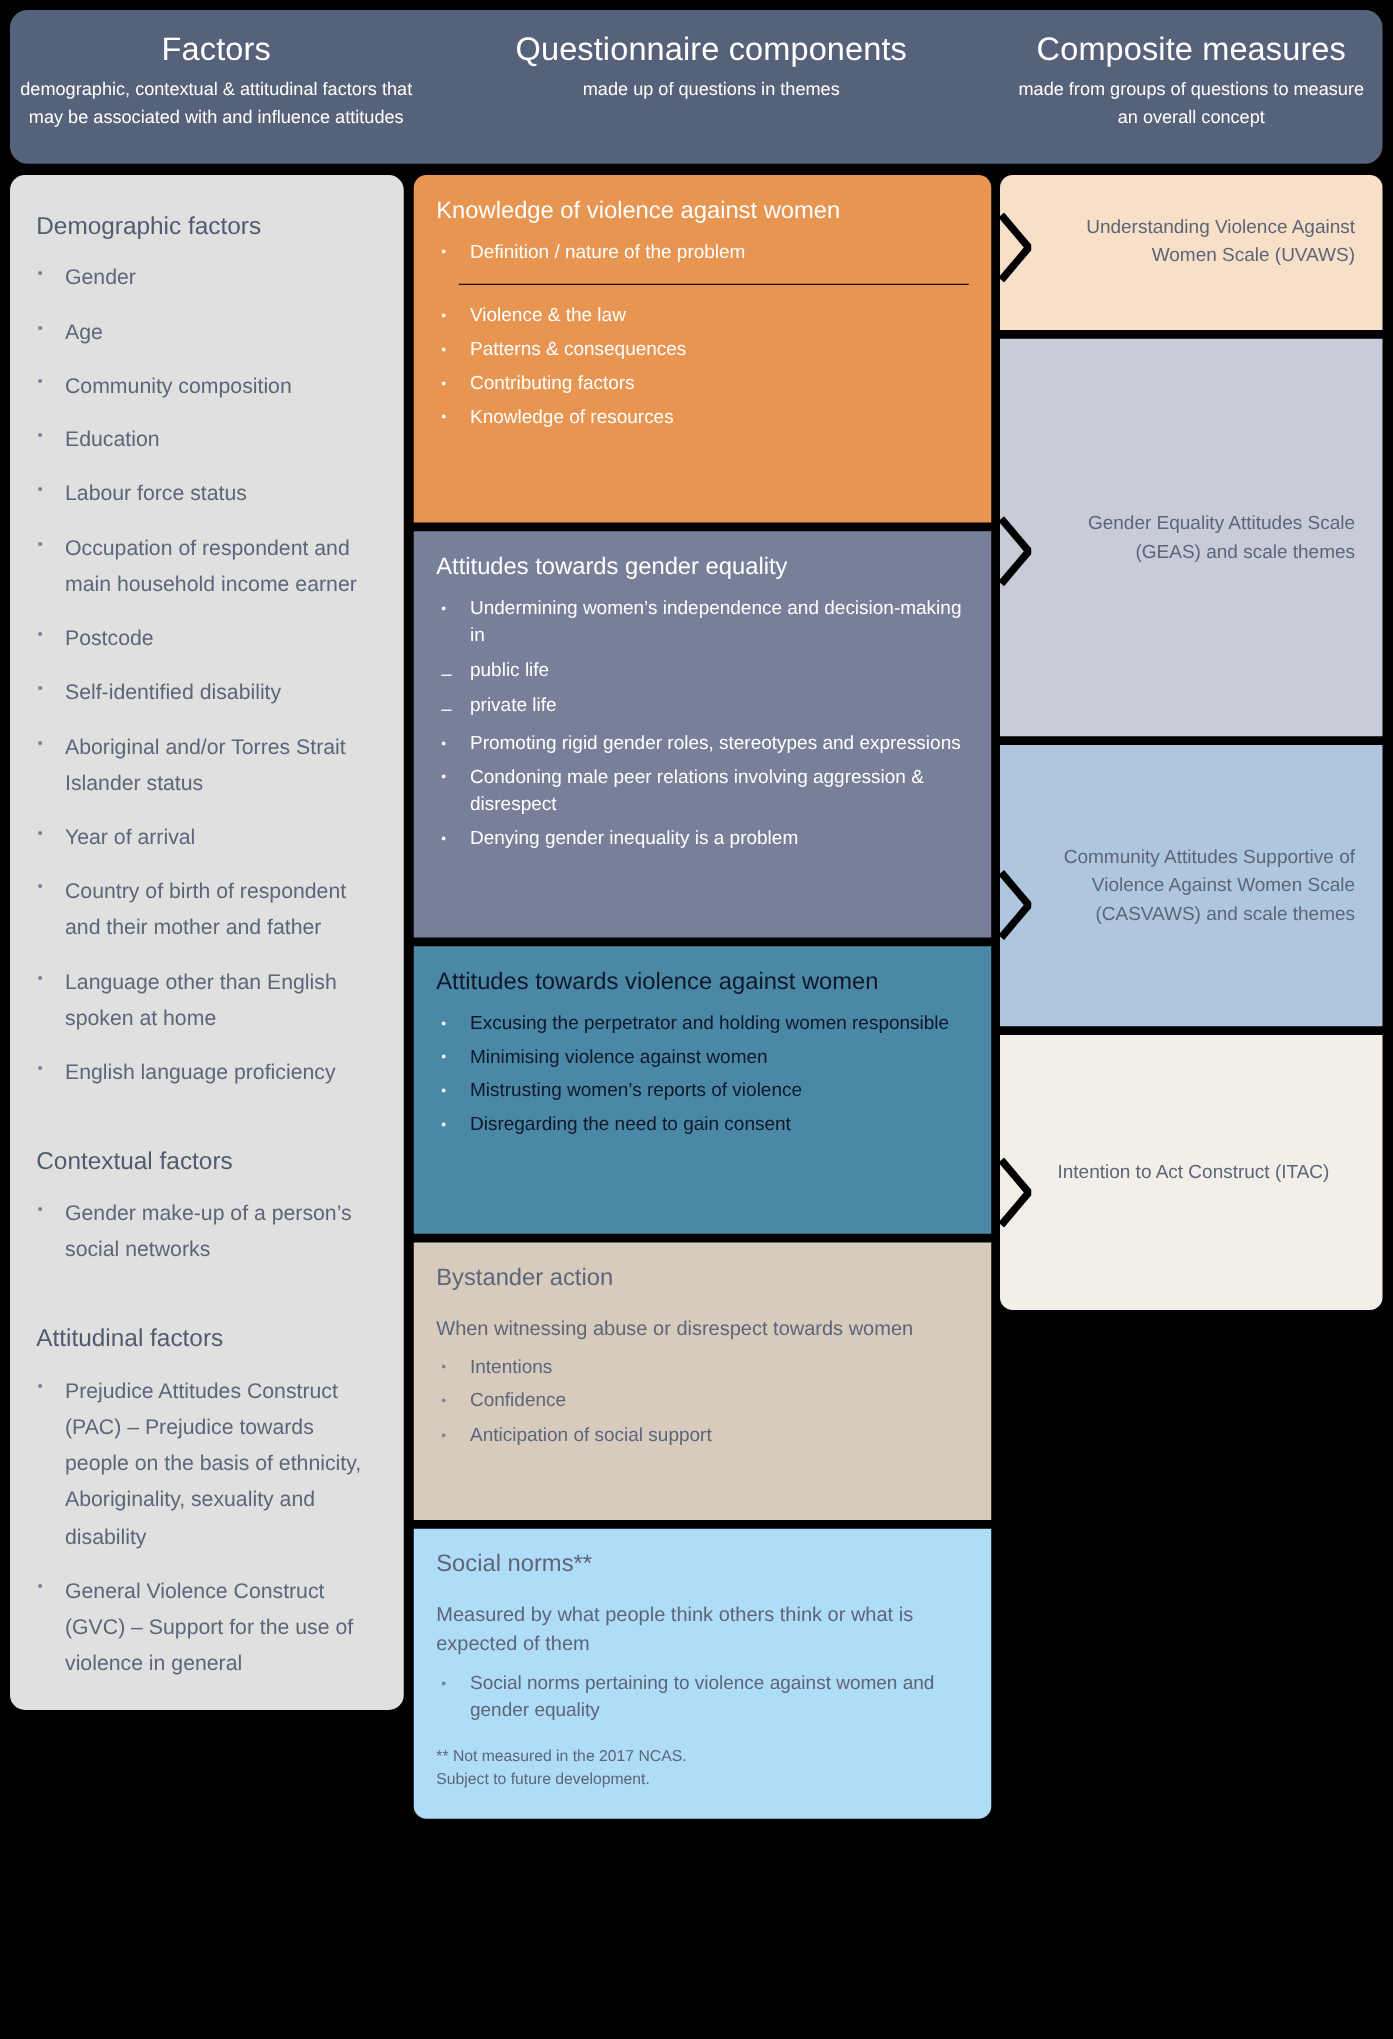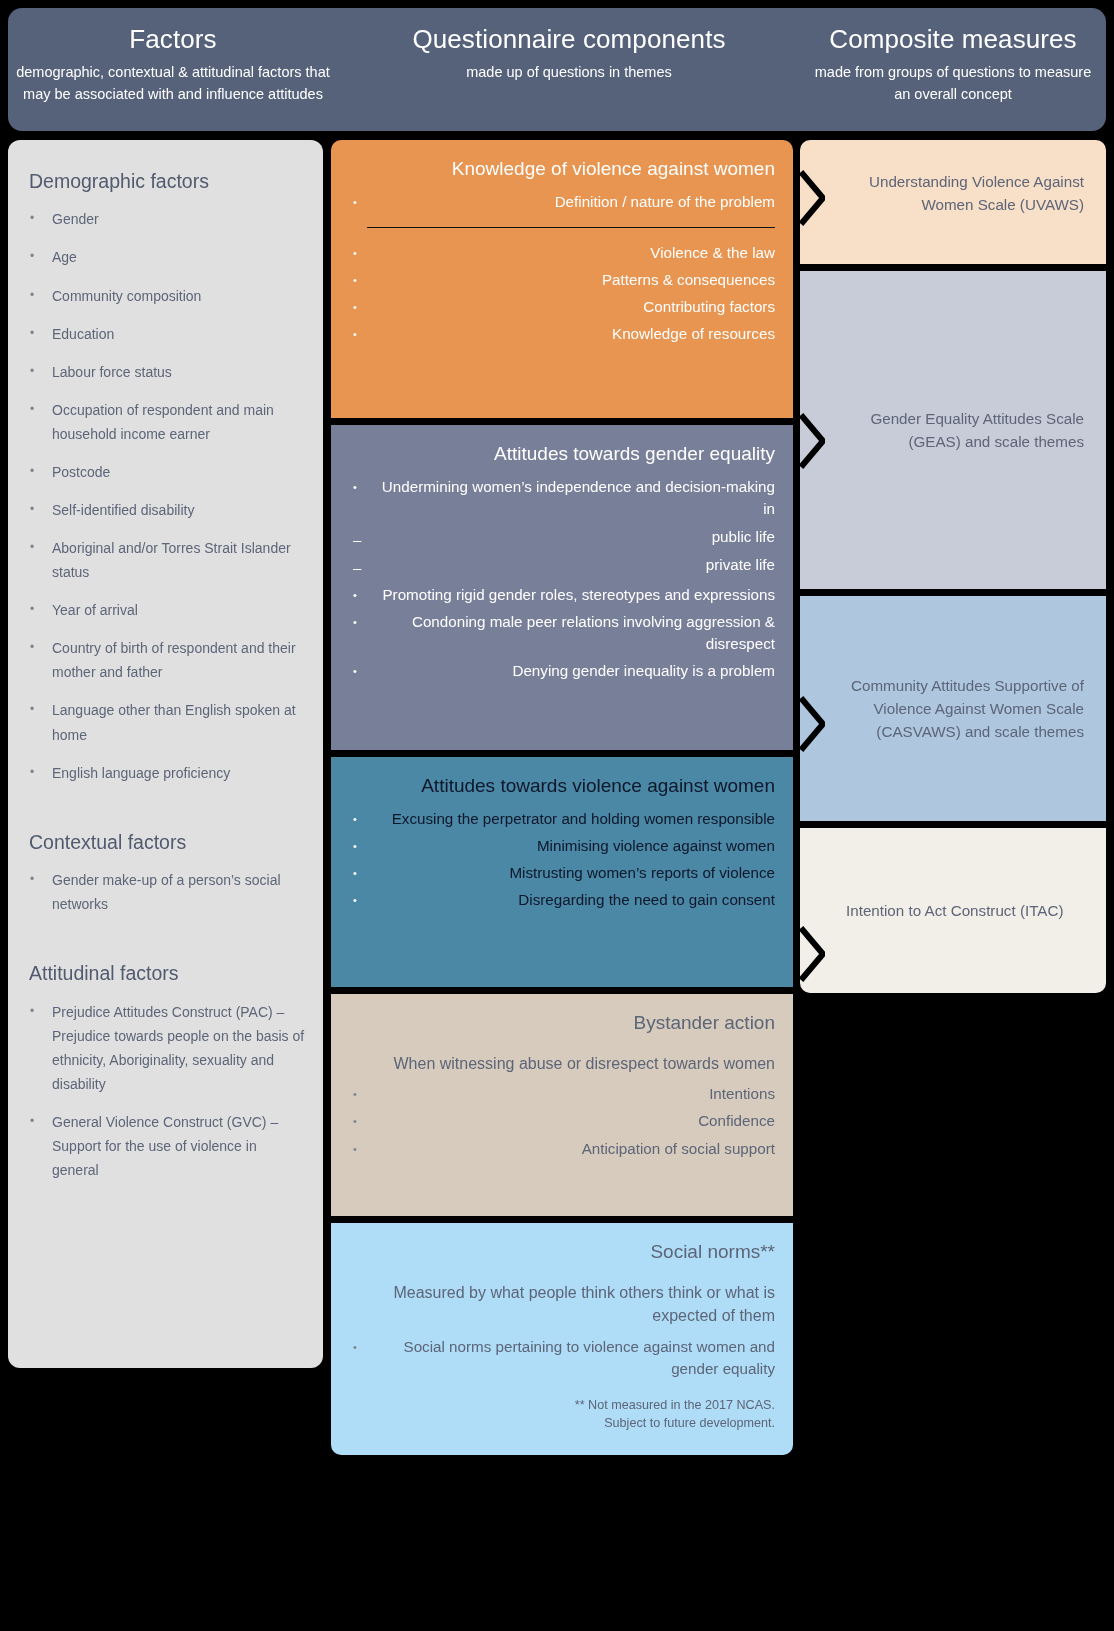--- a/index.html
+++ b/index.html
@@ -28,30 +28,30 @@
     position: absolute; left: 8px; top: 140px; width: 315px; height: 1228px;
     background: #e0e0e0; border-radius: 12px;
     padding: 22px 18px 10px 18px;
     color: #5d6578;
   }
   .lp-head { font-size: 19.5px; font-weight: 400; color: #515a6e; margin: 8px 0 14px 3px; line-height:1.2; }
   .lp-head.spaced { margin-top: 46px; }
   .lp-list { list-style: none; }
   .lp-list li {
     position: relative; padding-left: 26px; margin-bottom: 14px;
-    font-size: 14px; line-height: 1.72; color: #5d6578;
+    font-size: 17px; line-height: 1.72; color: #5d6578;
   }
   .lp-list li::before {
     content: "\2022"; position: absolute; left: 4px; top: 0;
     font-size: 12px; line-height: 1.9; color: #7c8495;
   }
 
   
   .midcol { position: absolute; left: 331px; top: 140px; width: 462px; }
-  .mbox { position: relative; padding: 16px 18px 16px 18px; text-align: right; }
+  .mbox { position: relative; padding: 16px 18px 16px 18px; }
   .mbox + .mbox { margin-top: 7px; }
   .mb-title { font-size: 19px; font-weight: 400; line-height: 1.32; margin-bottom: 10px; }
   .mb-intro { font-size: 16px; line-height: 1.46; margin-bottom: 8px; margin-top: 17px; }
   .mb-list { list-style: none; }
   .mb-list li {
     position: relative; padding-left: 27px; margin-bottom: 5px;
     font-size: 15.2px; line-height: 1.45;
   }
   .mb-list li::before {
     content: "\2022"; position: absolute; left: 4px; top: 0;
@@ -83,21 +83,21 @@
   .rightcol { position: absolute; left: 800px; top: 140px; width: 306px; text-align: right; }
   .rbox {
     position: relative; display: flex; align-items: center;
     padding: 10px 22px 10px 46px;
     color: #5d6578; font-size: 15.2px; line-height: 1.52;
   }
   .rbox + .rbox { margin-top: 7px; }
   .rb-uvaws { background: #f8dfc8; height: 124px; border-top-left-radius: 10px; border-top-right-radius: 10px; align-items: flex-start; padding-top: 30px; }
   .rb-geas  { background: #c8cbd8; height: 318px; }
   .rb-casvaws { background: #aec7de; height: 225px; }
-  .rb-itac  { background: #f2efe9; height: 165px; border-bottom-left-radius: 10px; border-bottom-right-radius: 10px; }
+  .rb-itac  { background: #f2efe9; height: 220px; border-bottom-left-radius: 10px; border-bottom-right-radius: 10px; }
 
   
   .notch {
     position: absolute; left: -1px; width: 26px; height: 56px;
     pointer-events: none;
   }
   .notch svg { display: block; }
 
   
 </style>

